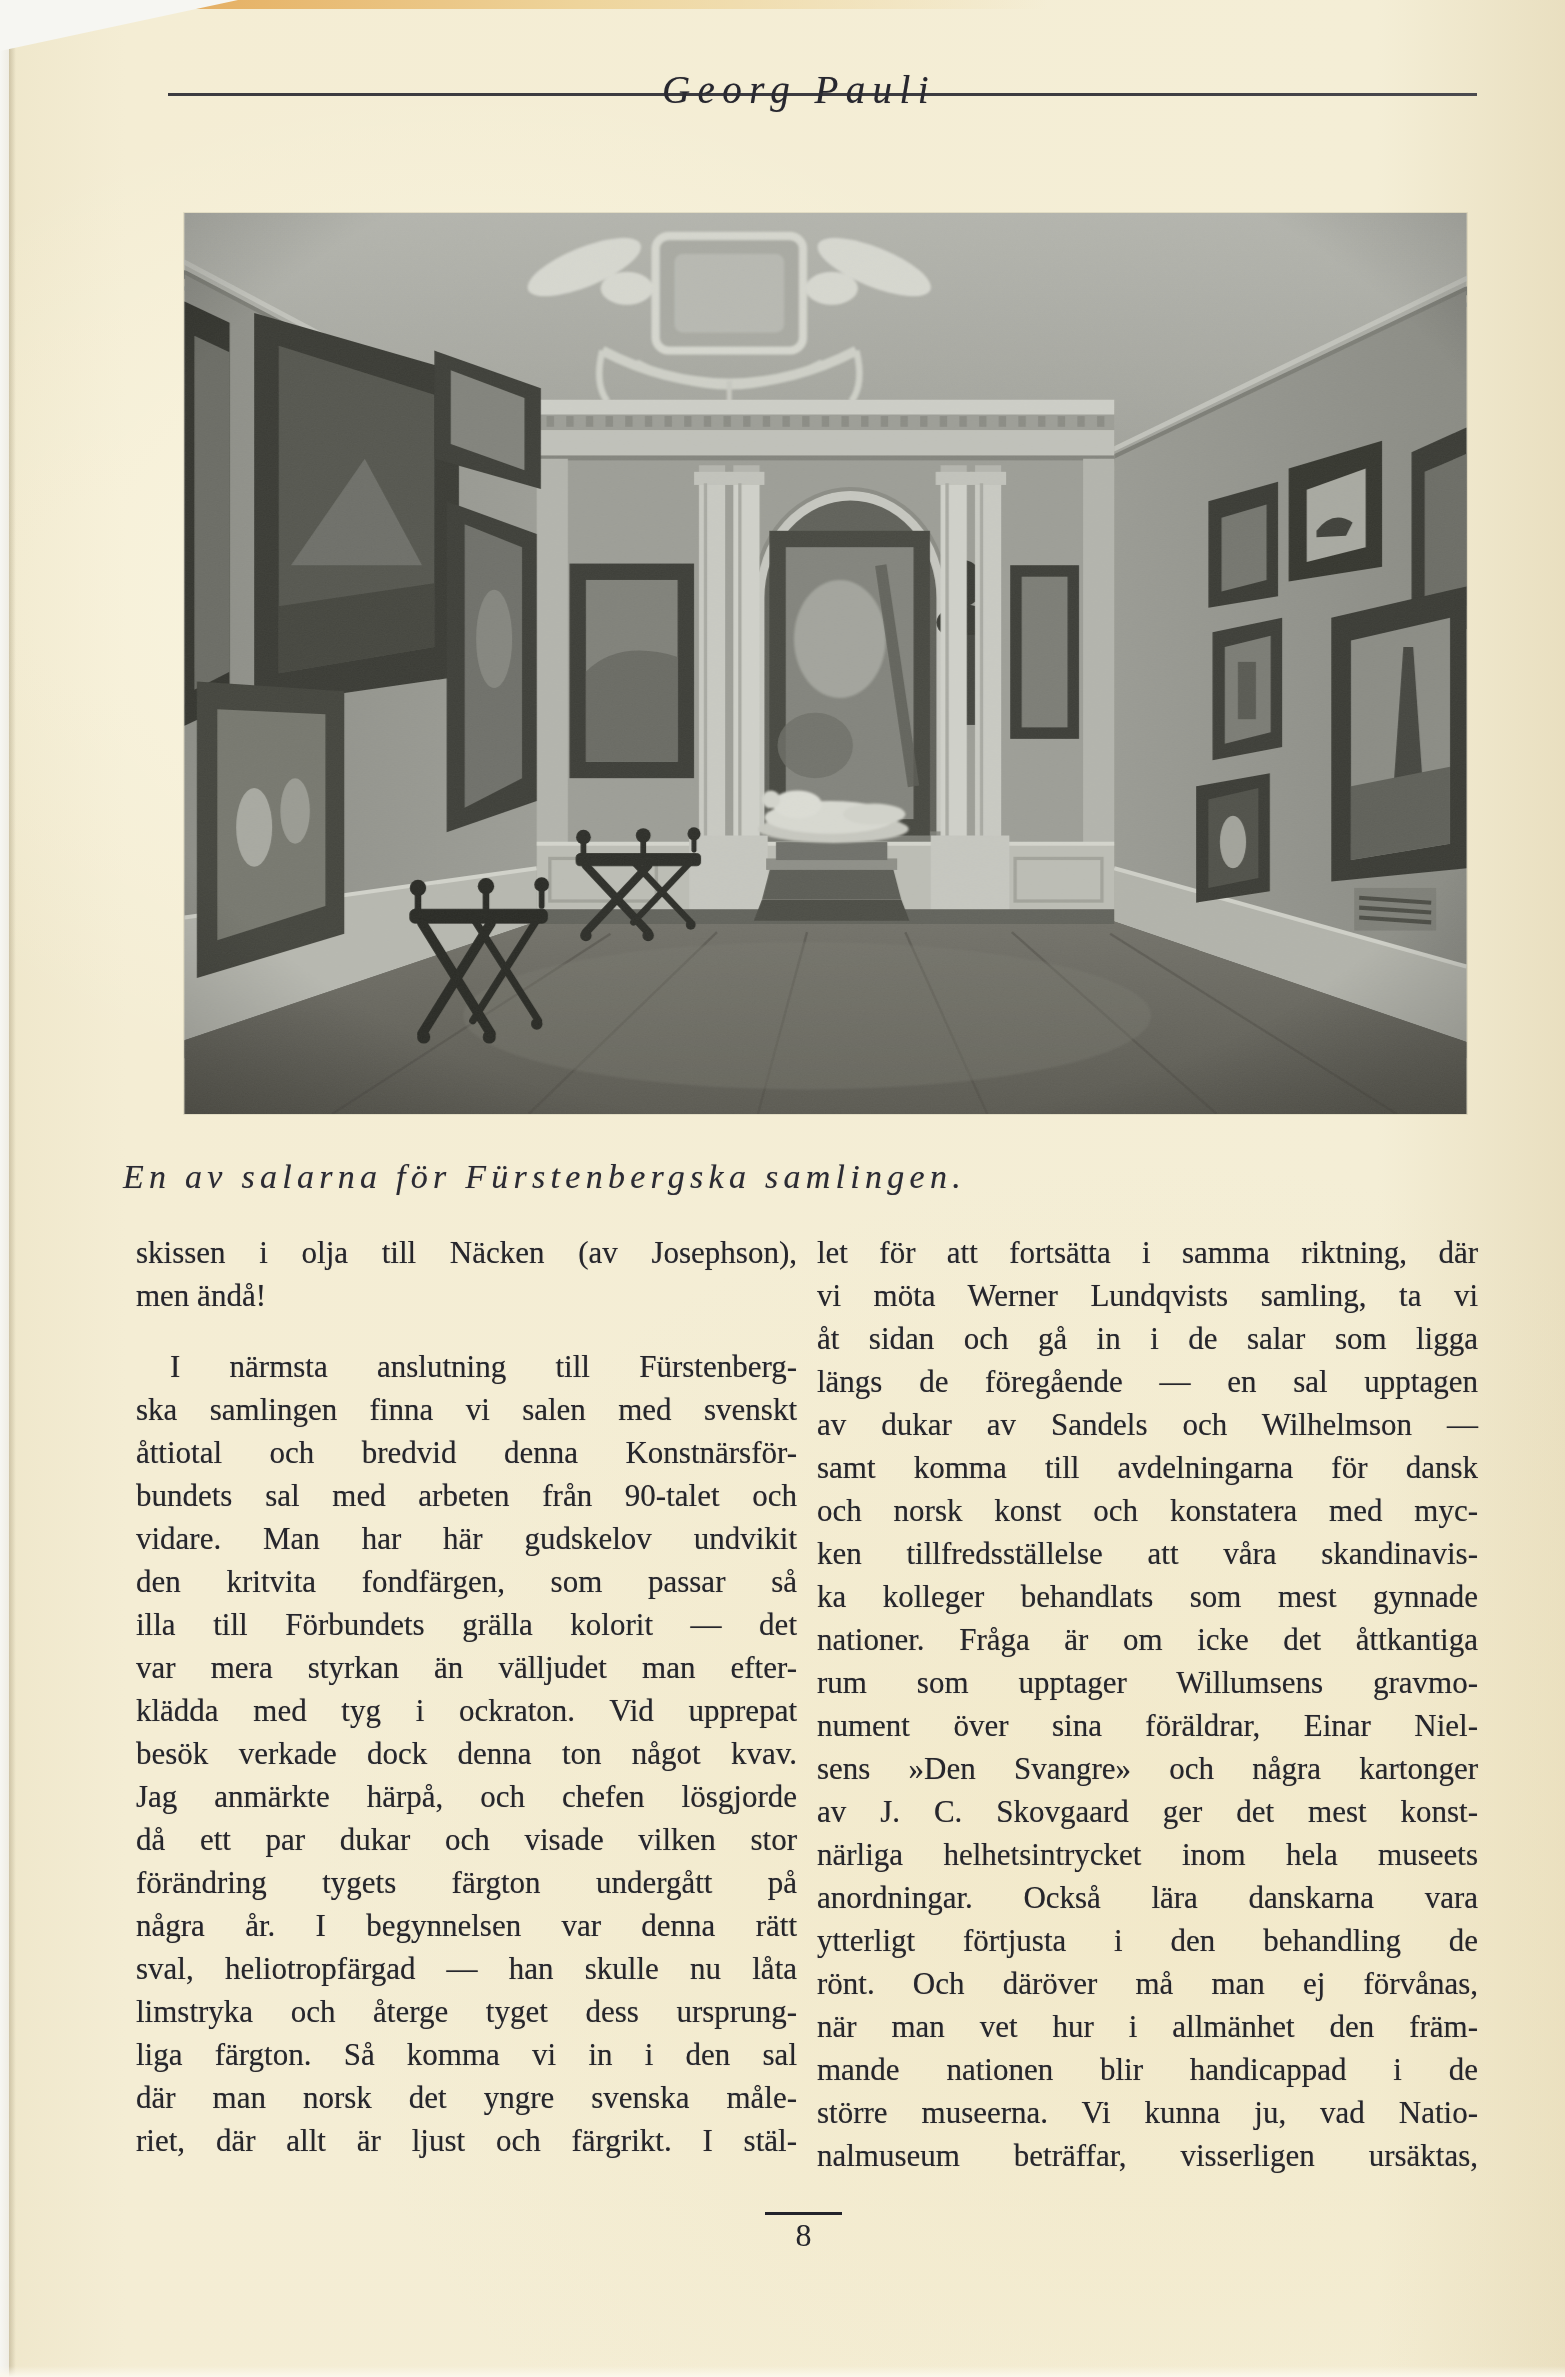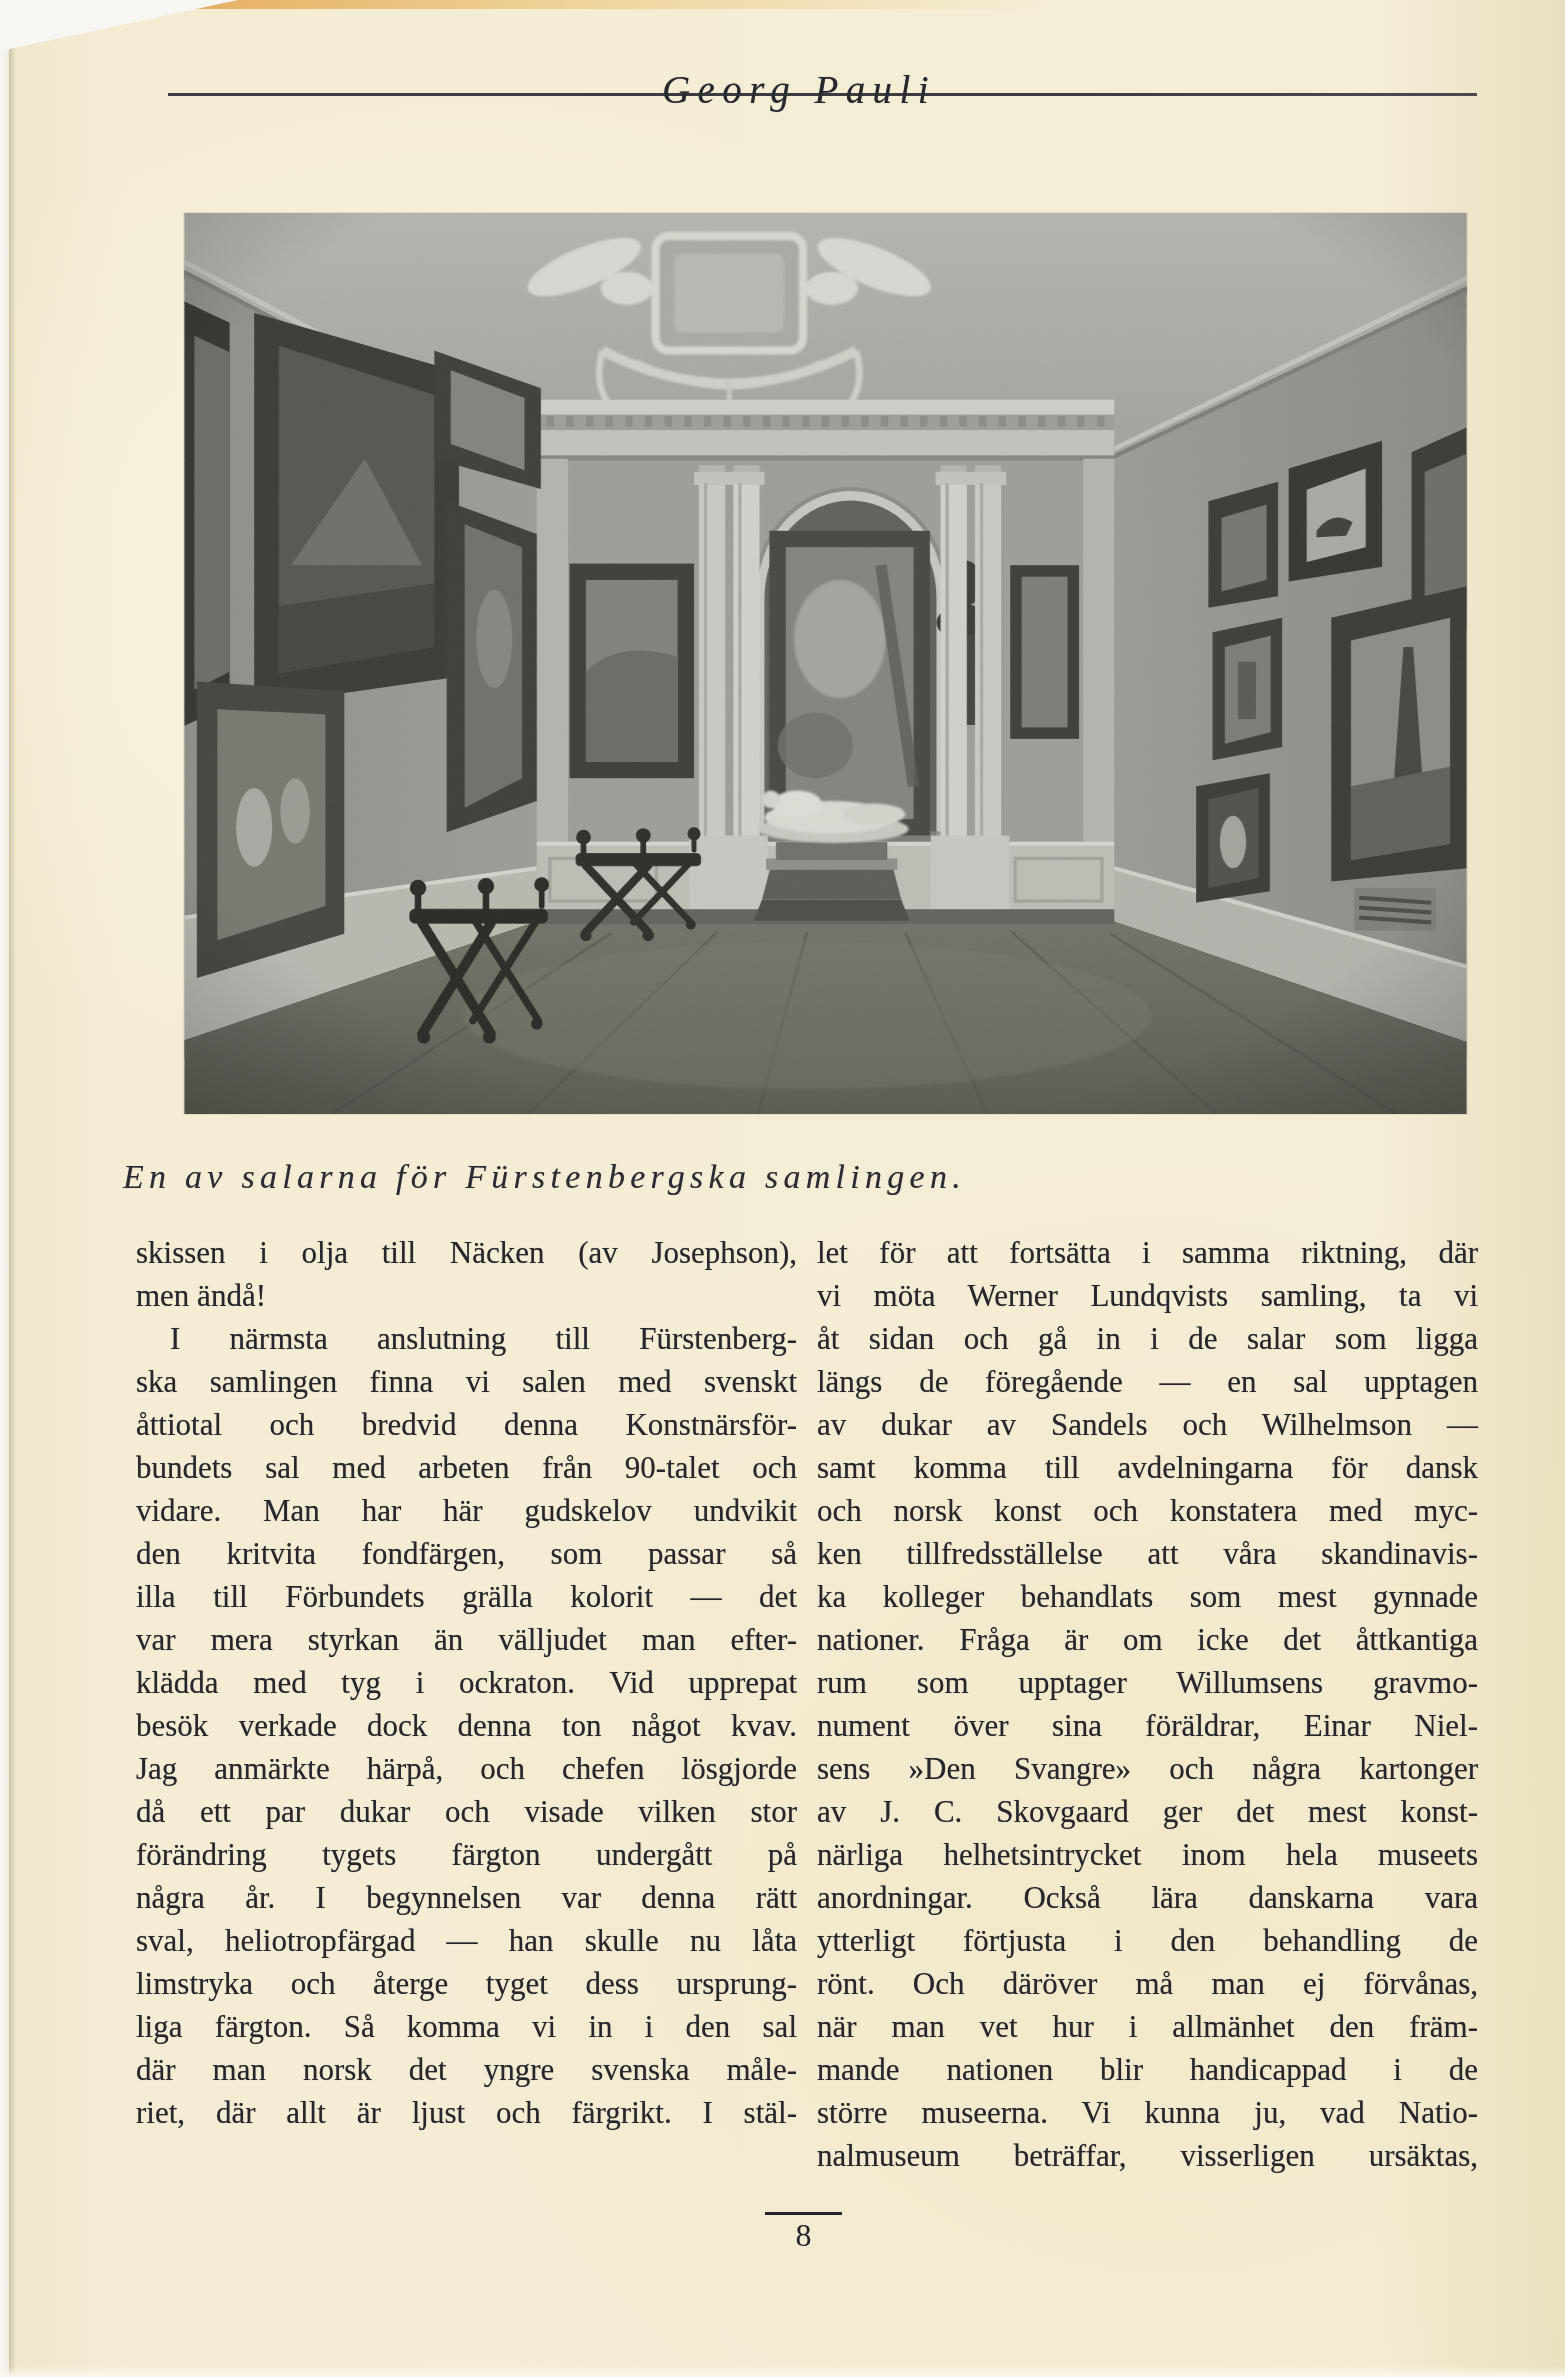--- a/index.html
+++ b/index.html
@@ -36,21 +36,21 @@
   .caption { position:absolute; left:123px; top:1158px; width:1352px; text-align:left;
     font-style:italic; font-size:34px; letter-spacing:.155em; color:#2b2b33;
     text-shadow:0 0 0.8px rgba(43,43,51,.4); }
 
   .col { position:absolute; top:1231px; width:661px; font-size:31px; line-height:43px;
     color:#26262c; text-shadow:0 0 0.7px rgba(38,38,44,.5); }
   .col-left  { left:136px; }
   .col-right { left:817px; }
   .tline { text-align:justify; text-align-last:justify; white-space:normal; }
   .tline.endp { text-align-last:left; }
-  .tline.ind { text-indent:34px; }
+  .tline.ind { text-indent:34px;margin-top:28px; }
 
   .pagenum-rule { position:absolute; left:765px; top:2212px; width:77px; height:2.5px;
     background:#23232b; }
   .pagenum { position:absolute; left:765px; top:2217px; width:77px; text-align:center;
     font-size:32px; color:#26262c; }
 </style>
 </head>
 <body>
 
 <div class="page">

